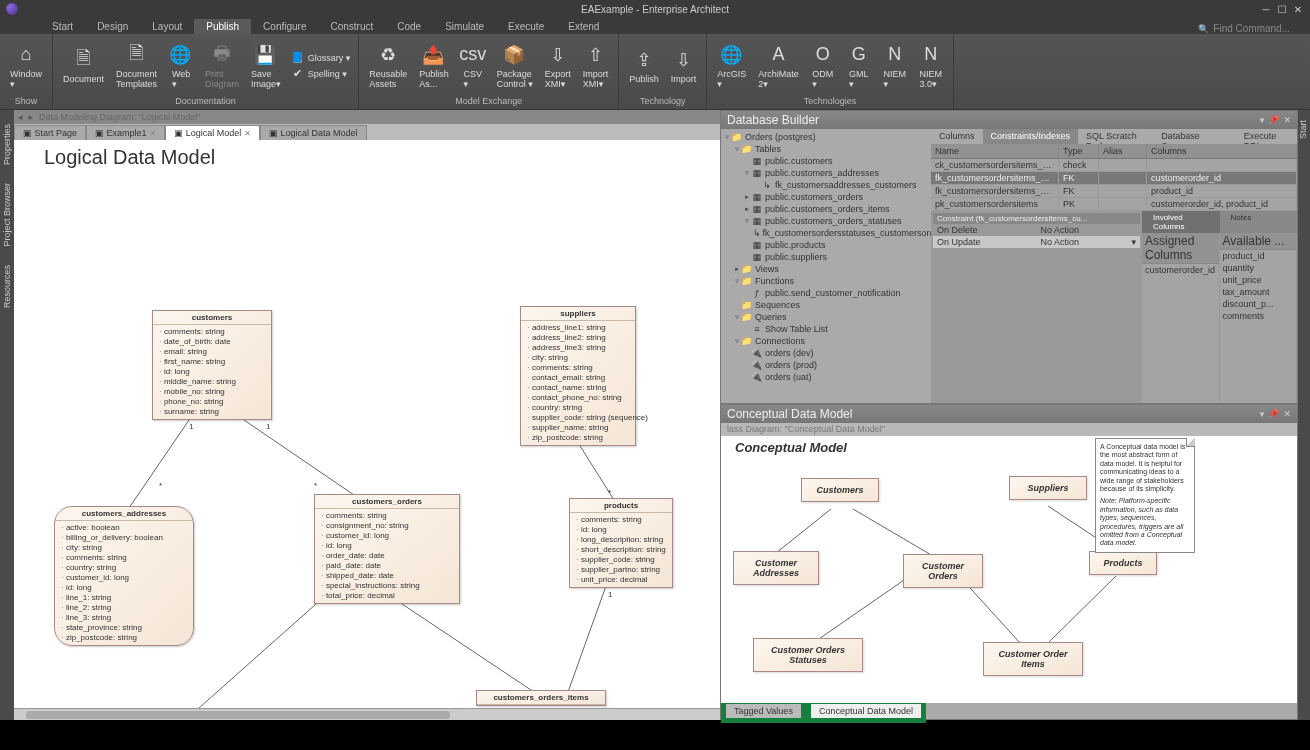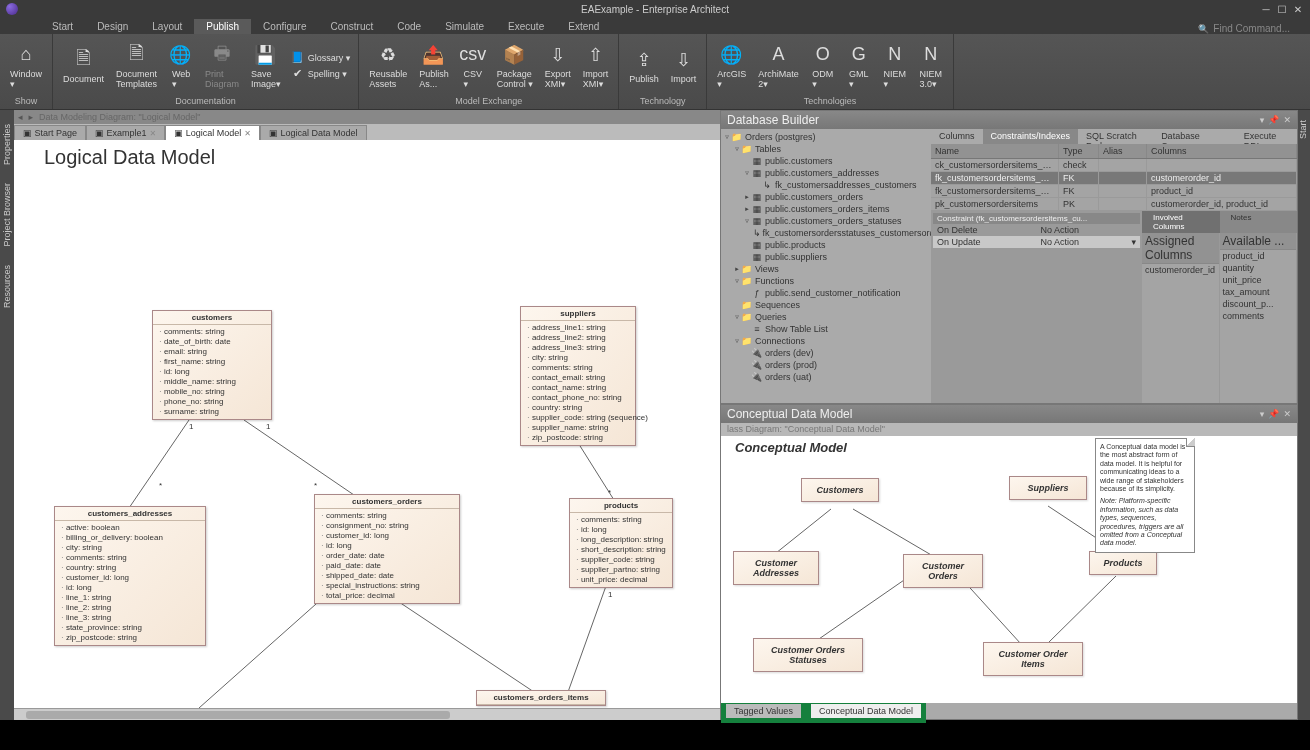--- a/index.html
+++ b/index.html
@@ -344,21 +344,21 @@
               <div>comments: string</div>
               <div>contact_email: string</div>
               <div>contact_name: string</div>
               <div>contact_phone_no: string</div>
               <div>country: string</div>
               <div>supplier_code: string (sequence)</div>
               <div>supplier_name: string</div>
               <div>zip_postcode: string</div>
             </div>
           </div>
-          <div class="entity" style="left: 40px; top: 366px; width: 152px;">
+          <div class="entity" style="left: 40px; top: 366px; width: 140px; border-radius: 18px;">
             <div class="ehdr">customers_addresses</div>
             <div class="ebody">
               <div>active: boolean</div>
               <div>billing_or_delivery: boolean</div>
               <div>city: string</div>
               <div>comments: string</div>
               <div>country: string</div>
               <div>customer_id: long</div>
               <div>id: long</div>
               <div>line_1: string</div>

